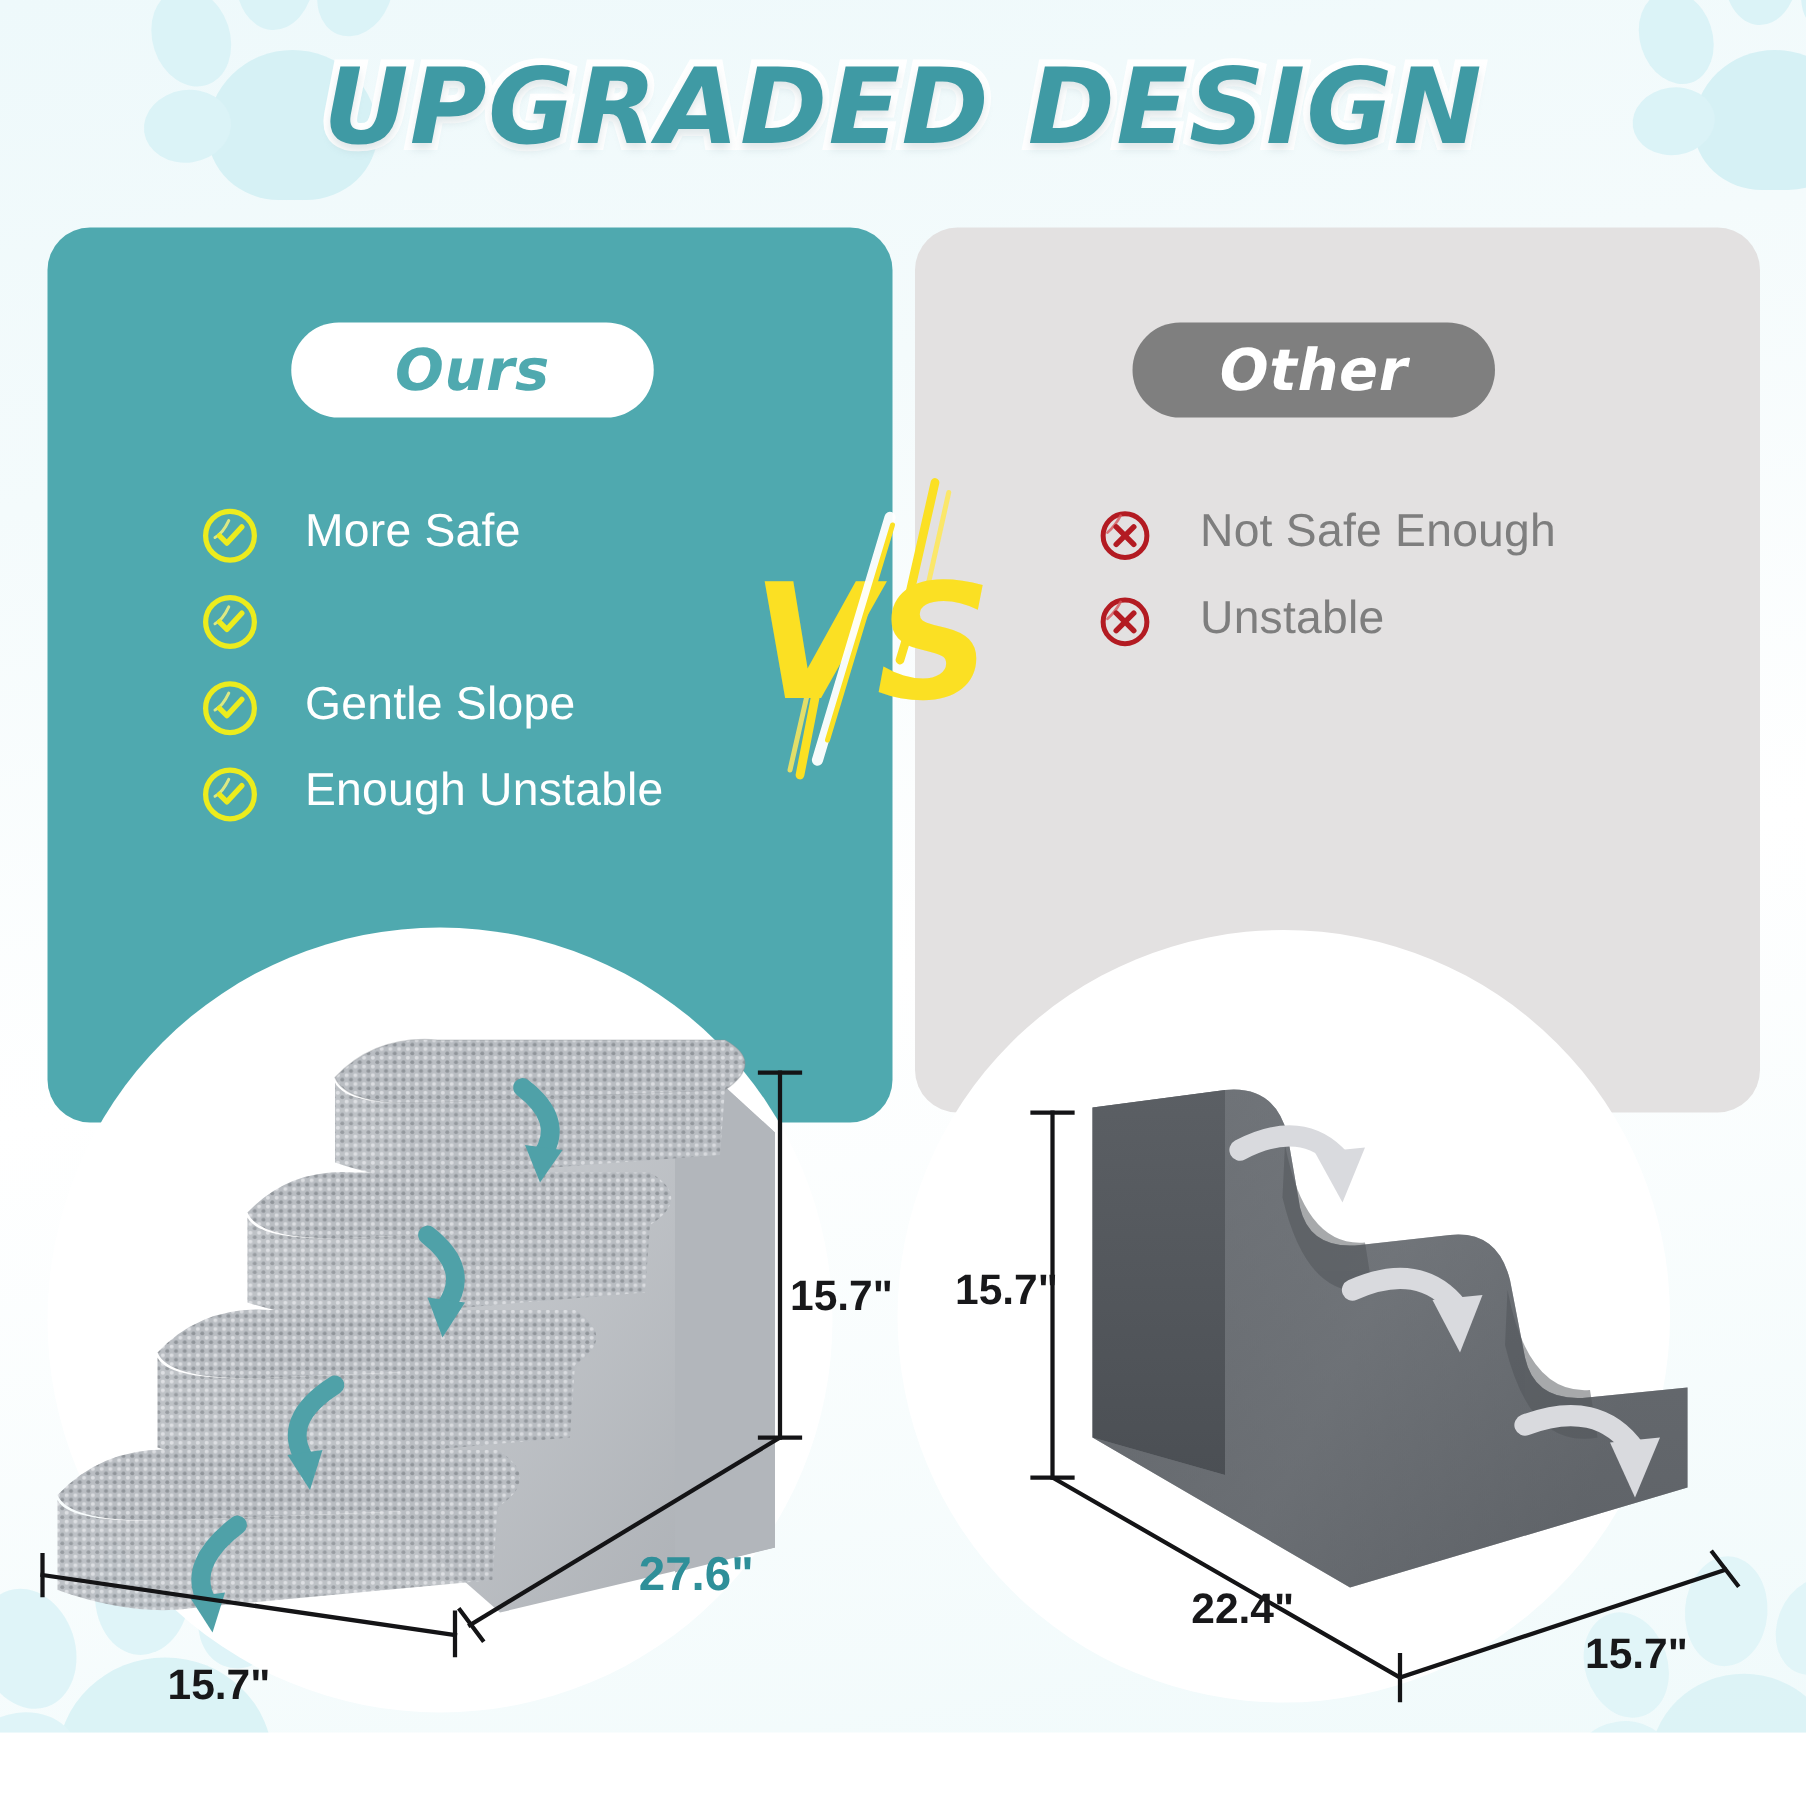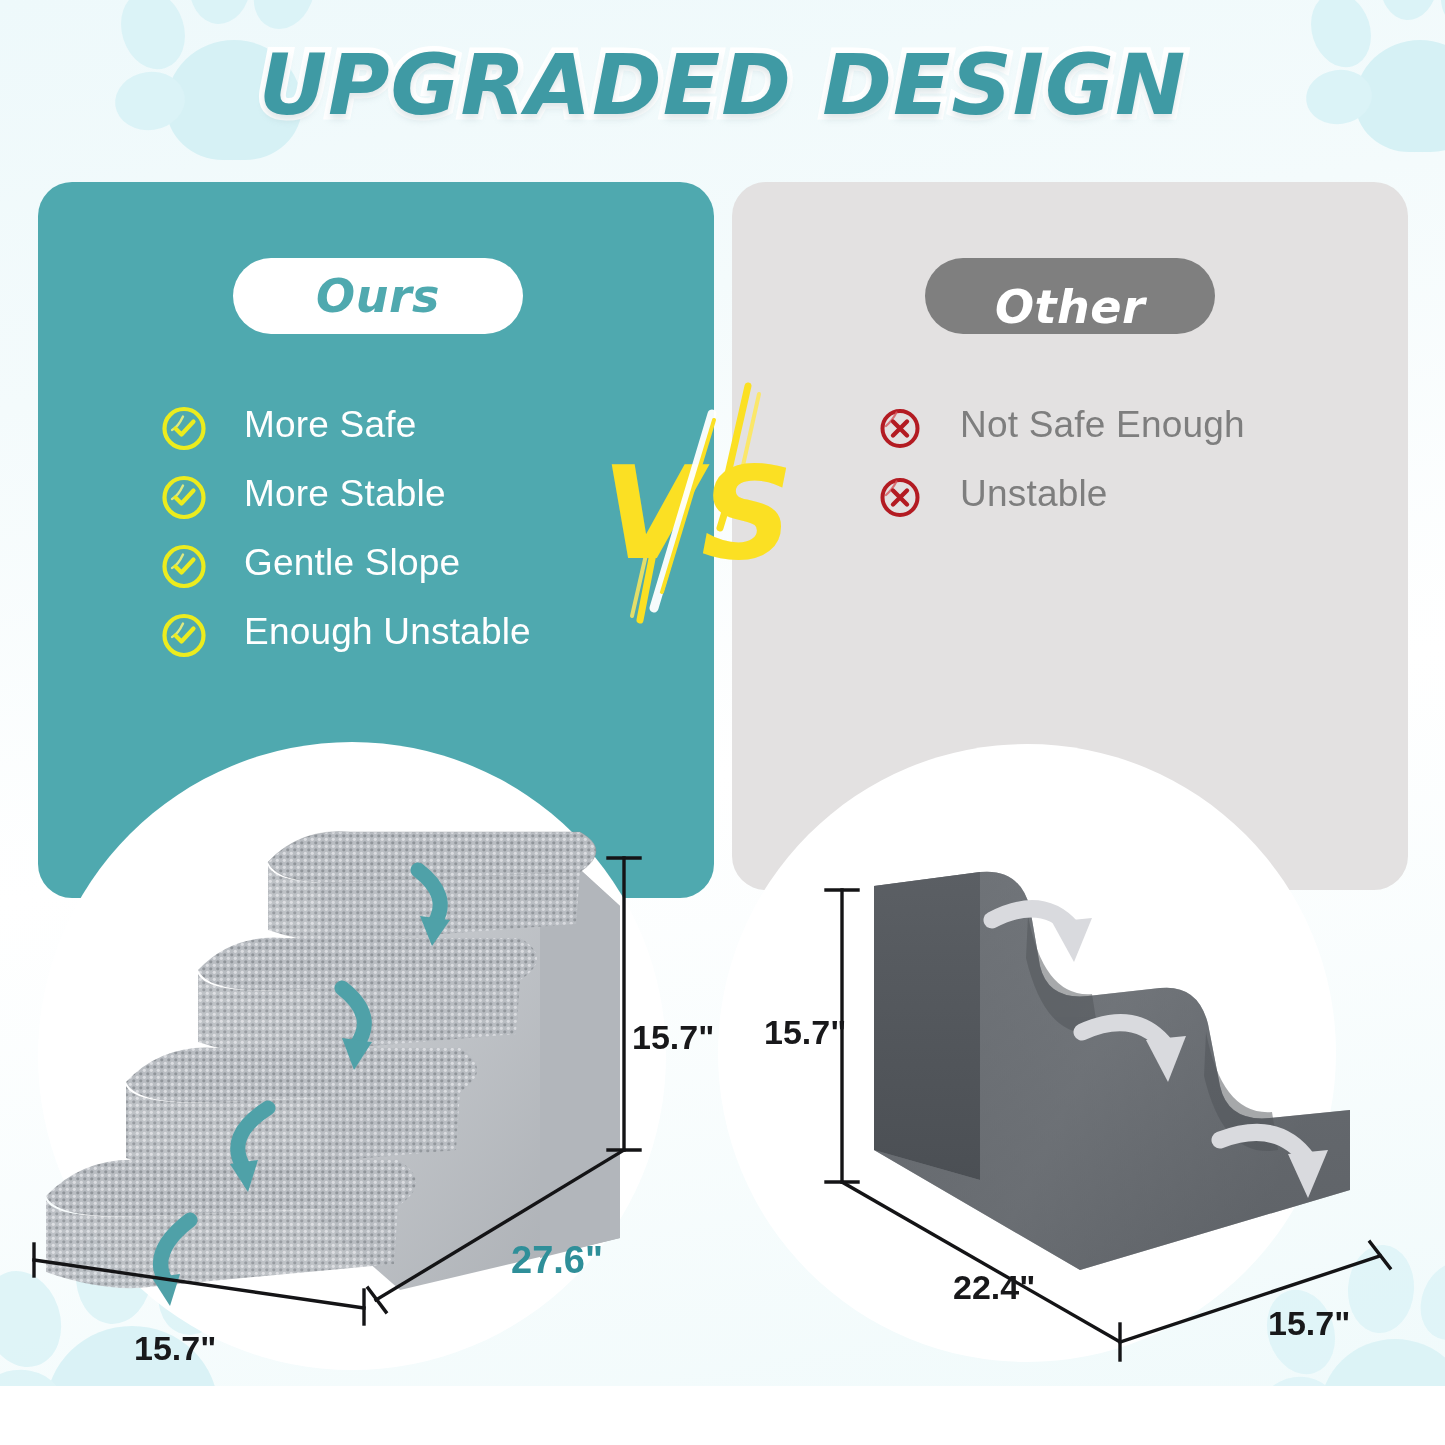--- a/index.html
+++ b/index.html
@@ -89,24 +89,23 @@
     align-items: center;
     justify-content: center;
     z-index: 4;
   }
   .pill-ours {
     left: 233px;
     width: 290px;
     background: #ffffff;
   }
   .pill-other {
-    left: 925px;
+    left: 906px;
     width: 290px;
     background: #7f7f7f;
-    align-items: flex-end;
   }
   .pill-label {
     font-family: "DejaVu Sans", sans-serif;
     font-size: 46px;
     font-weight: bold;
     font-style: italic;
     letter-spacing: 0.5px;
   }
   .pill-ours .pill-label { color: #4fa9af; }
   .pill-other .pill-label { color: #ffffff; }
@@ -239,21 +238,20 @@
     </div>
 
     <div class="feat-row">
       <span class="feat-icon">
         <svg width="48" height="48" viewBox="0 0 48 48">
           <circle cx="24" cy="24.5" r="19.5" fill="none" stroke="#ecec1e" stroke-width="4.2"></circle>
           <path d="M12 26 C16 24 19.5 20 23 12.5" fill="none" stroke="#f4f47a" stroke-width="2.4" stroke-linecap="round" opacity="0.85"></path>
           <path d="M15.5 24.5 L21.5 30.5 L33.5 17.5" fill="none" stroke="#ecec1e" stroke-width="4.2" stroke-linecap="round" stroke-linejoin="round"></path>
         </svg>
       </span>
-      <span class="feat-text">More Stable</span>
     </div>
 
     <div class="feat-row">
       <span class="feat-icon">
         <svg width="48" height="48" viewBox="0 0 48 48">
           <circle cx="24" cy="24.5" r="19.5" fill="none" stroke="#ecec1e" stroke-width="4.2"></circle>
           <path d="M12 26 C16 24 19.5 20 23 12.5" fill="none" stroke="#f4f47a" stroke-width="2.4" stroke-linecap="round" opacity="0.85"></path>
           <path d="M15.5 24.5 L21.5 30.5 L33.5 17.5" fill="none" stroke="#ecec1e" stroke-width="4.2" stroke-linecap="round" stroke-linejoin="round"></path>
         </svg>
       </span>

